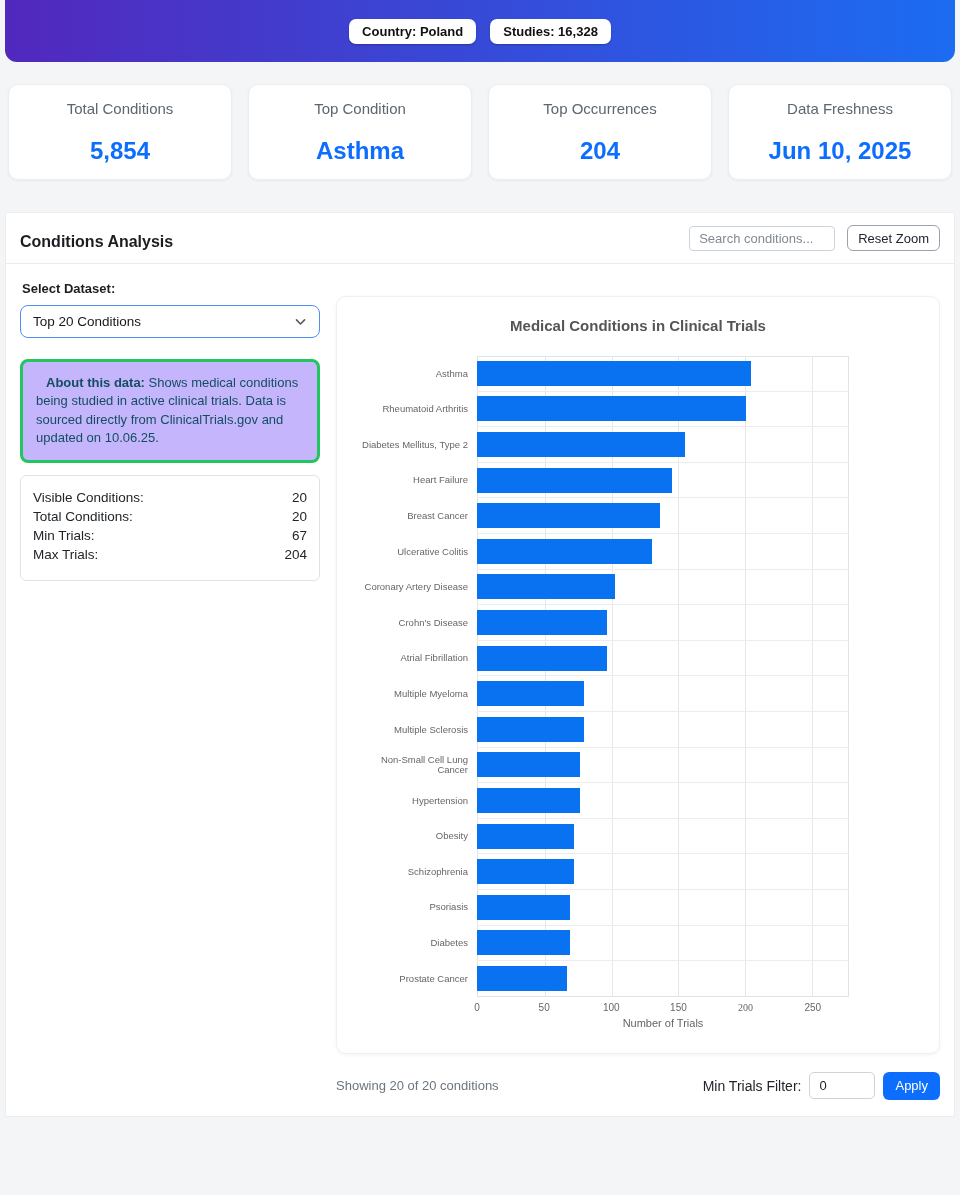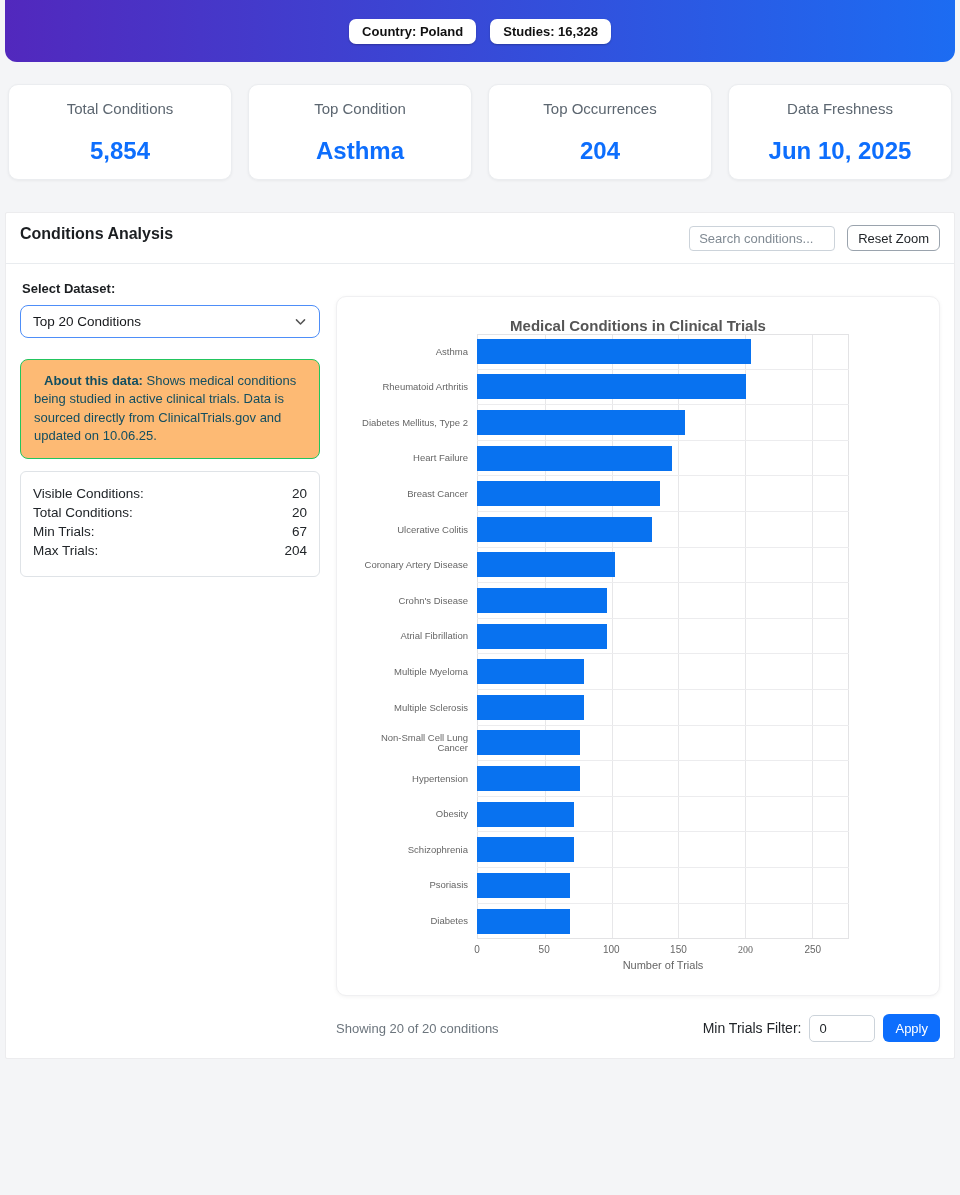--- a/index.html
+++ b/index.html
@@ -30,21 +30,21 @@
     gap:13px;
   }
   .stat-label { font-size:15px; color:#5c6670; margin-bottom:7px; }
   .stat-value { font-size:24px; font-weight:700; color:#0d6efd; }
   
   .panel {
     margin:32px 5px 0 5px; background:#fff;
     border:1px solid #ececee; border-radius:2px;
   }
   .panel-header {
-    display:flex; align-items:flex-start; padding:12px 14px;
+    display:flex; align-items:flex-end; padding:12px 14px;
     border-bottom:1px solid #e9ecef;
   }
   .panel-title { font-size:16px; font-weight:600; color:#1b1e21; }
   .panel-tools { margin-left:auto; display:flex; gap:12px; align-items:center; }
   .search-input {
     width:146px; height:25px; padding:2px 9px;
     border:1px solid #ccd3da; border-radius:4px;
     font-size:13px; font-family:inherit; color:#212529;
   }
   .search-input::placeholder { color:#808a93; }
@@ -57,40 +57,40 @@
   
   .sidebar { width:300px; flex-shrink:0; }
   .field-label { font-size:13px; font-weight:700; color:#1b1e21; margin:3px 0 9px 2px; }
   .select-box {
     height:33px; border:1.5px solid #4e8ef8; border-radius:8px; background:#fff;
     display:flex; align-items:center; padding:0 12px; cursor:pointer;
   }
   .select-box .sel-text { font-size:13.5px; color:#16181b; }
   .select-box svg { margin-left:auto; }
   .info-box {
-    margin-top:21px; background:#fdba74; border:1px solid #22c55e; border-radius:8px;
+    margin-top:21px; background:#c4b5fd; border:3px solid #22c55e; border-radius:8px;
     padding:12px 13px; font-size:13px; line-height:1.42; color:#134e60;
     text-indent:10px;
   }
   .info-box b { font-weight:700; }
   .summary-card { margin-top:12px; border:1px solid #dfe3e7; border-radius:6px; overflow:hidden; background:#fff; }
   .summary-head {
     background:#f6f7f8; border-bottom:1px solid #e5e8eb;
     padding:8px 12px; font-size:13.5px; color:#212529;
   }
   .summary-body { padding:10px 12px 14px 12px; }
   .summary-row { display:flex; justify-content:space-between; font-size:13.5px; color:#212529; margin:4px 0; }
   
   .chart-col { flex:1; margin-left:16px; }
   .chart-card {
     margin-top:18px; background:#fff; border:1px solid #f0f0f2; border-radius:10px;
     box-shadow:0 1px 4px rgba(0,0,0,.05);
     padding:20px 20px 24px 20px;
   }
-  .chart-title { text-align:center; font-size:15px; font-weight:700; color:#555; }
+  .chart-title { text-align:center; font-size:15px; font-weight:700; color:#555; margin-bottom:22px; }
   .chart-area { padding-right:70px; }
   .chart-plot { position:relative; }
   .grid-overlay {
     position:absolute; left:120px; right:0; top:0; bottom:0;
     border:1px solid #e3e3e5;
   }
   .gridline { position:absolute; top:0; bottom:0; width:1px; background:#e7e7e9; }
   .crow { display:grid; grid-template-columns:120px 1fr; height:35.6px; position:relative; }
   .clabel {
     font-size:9.5px; color:#666; text-align:right; padding-right:9px;
@@ -296,20 +296,26 @@
                 <div class="ctrack">
                   <div class="cbar" style="width: 24.9097%; background: rgb(8, 114, 240);"></div>
                 </div>
               </div>
               <div class="crow">
                 <div class="clabel">Diabetes</div>
                 <div class="ctrack">
                   <div class="cbar" style="width: 24.9097%; background: rgb(8, 114, 240);"></div>
                 </div>
               </div>
+              <div class="crow">
+                <div class="clabel">Prostate Cancer</div>
+                <div class="ctrack">
+                  <div class="cbar" style="width: 24.1877%; background: rgb(8, 114, 240);"></div>
+                </div>
+              </div>
             </div>
           <div class="chart-xticks" id="chart-xticks">
               <span class="xtick" style="left: 0%;">0</span>
               <span class="xtick" style="left: 18.0505%;">50</span>
               <span class="xtick" style="left: 36.1011%;">100</span>
               <span class="xtick" style="left: 54.1516%;">150</span>
               <span class="xtick" style="left: 72.2022%; font-family: Liberation Serif, serif;">200</span>
               <span class="xtick" style="left: 90.2527%;">250</span>
             </div>
           <div class="chart-xlabel">Number of Trials</div>

